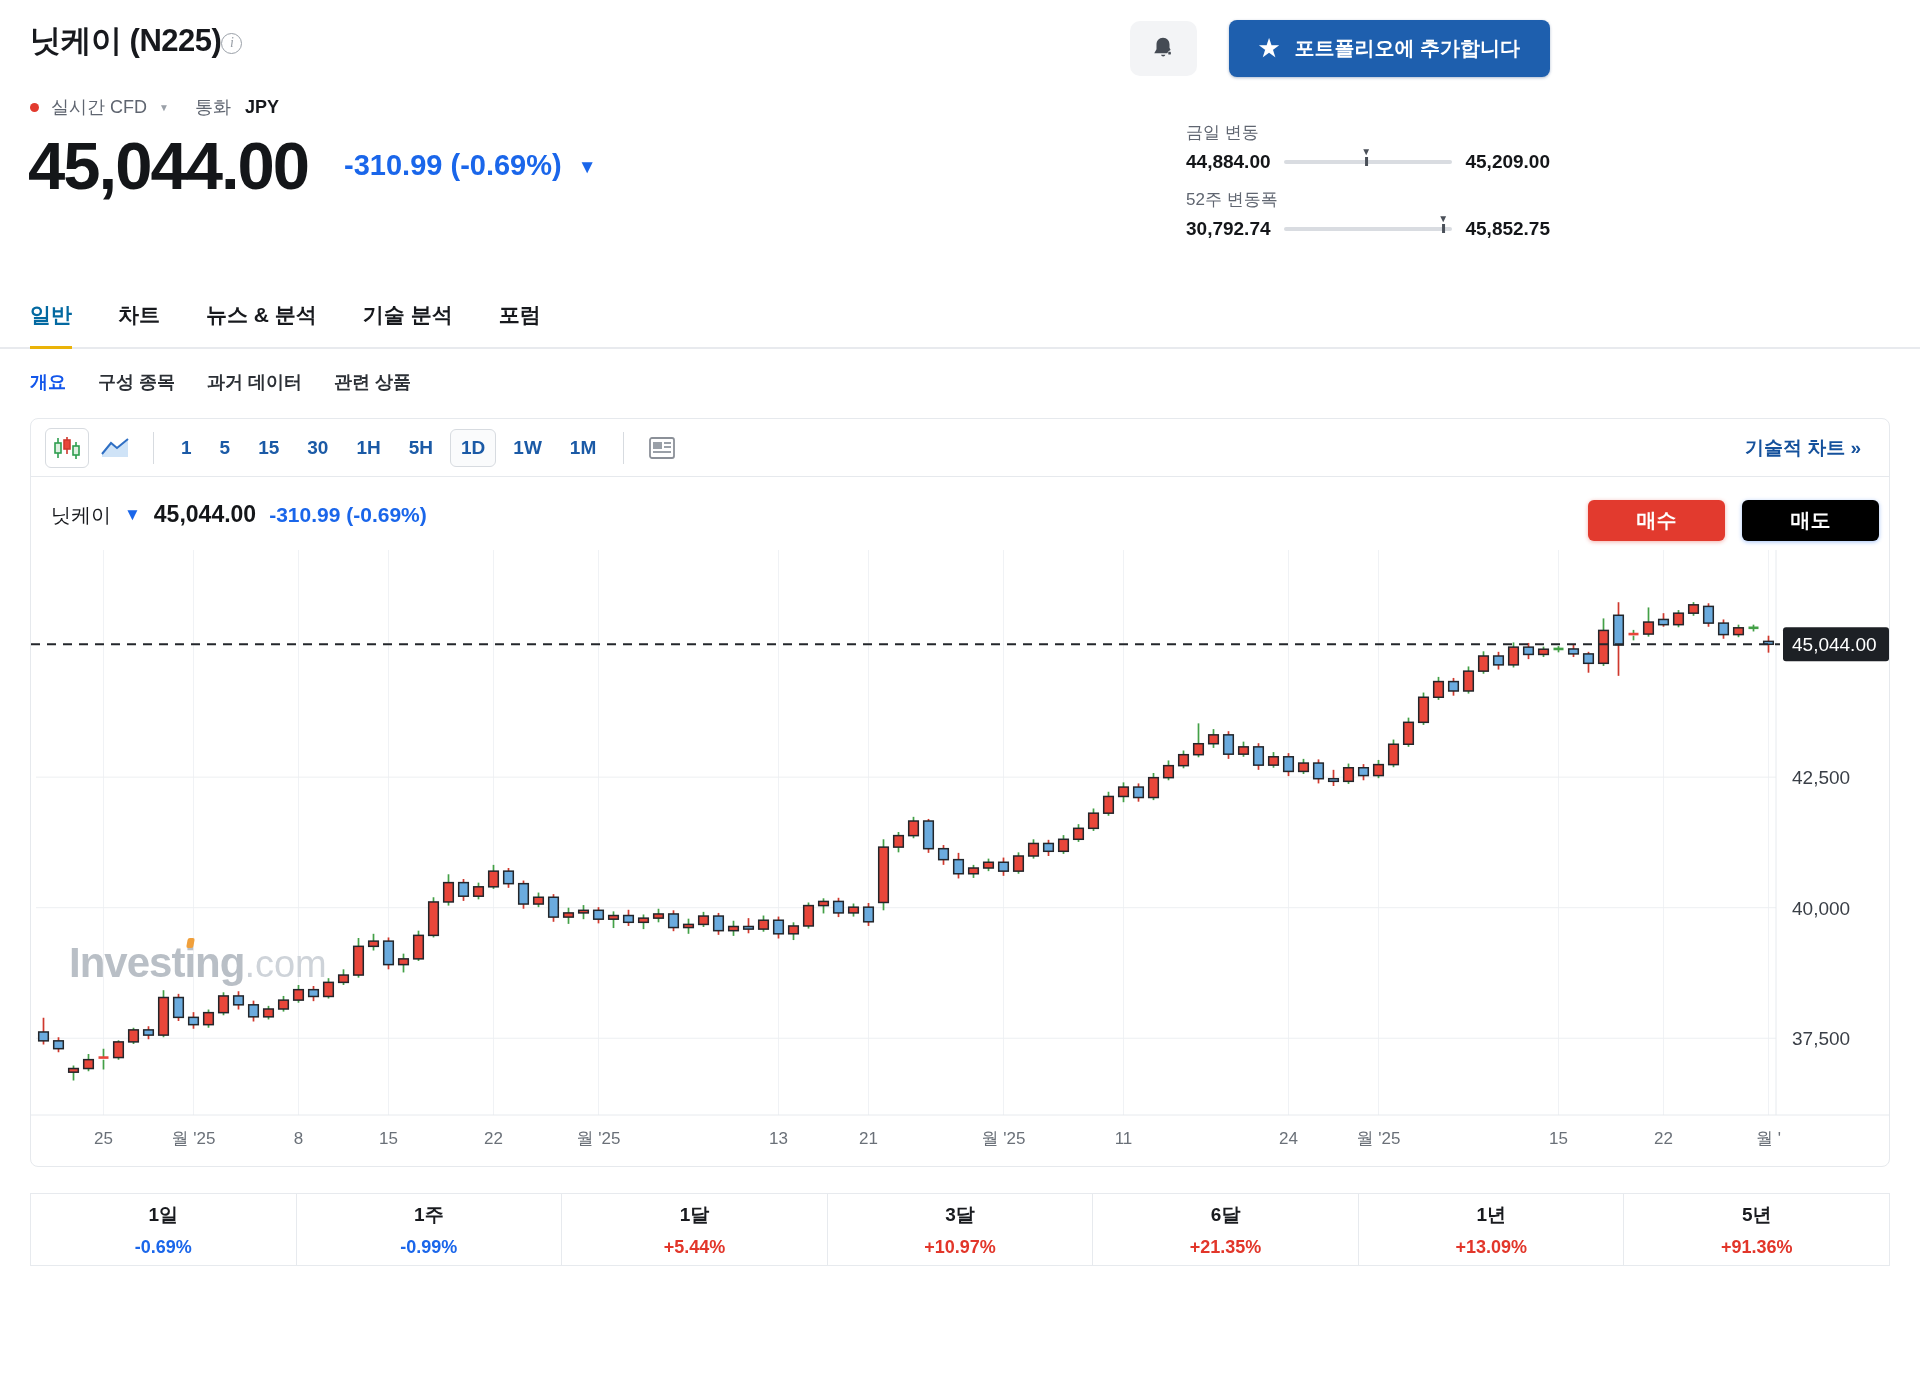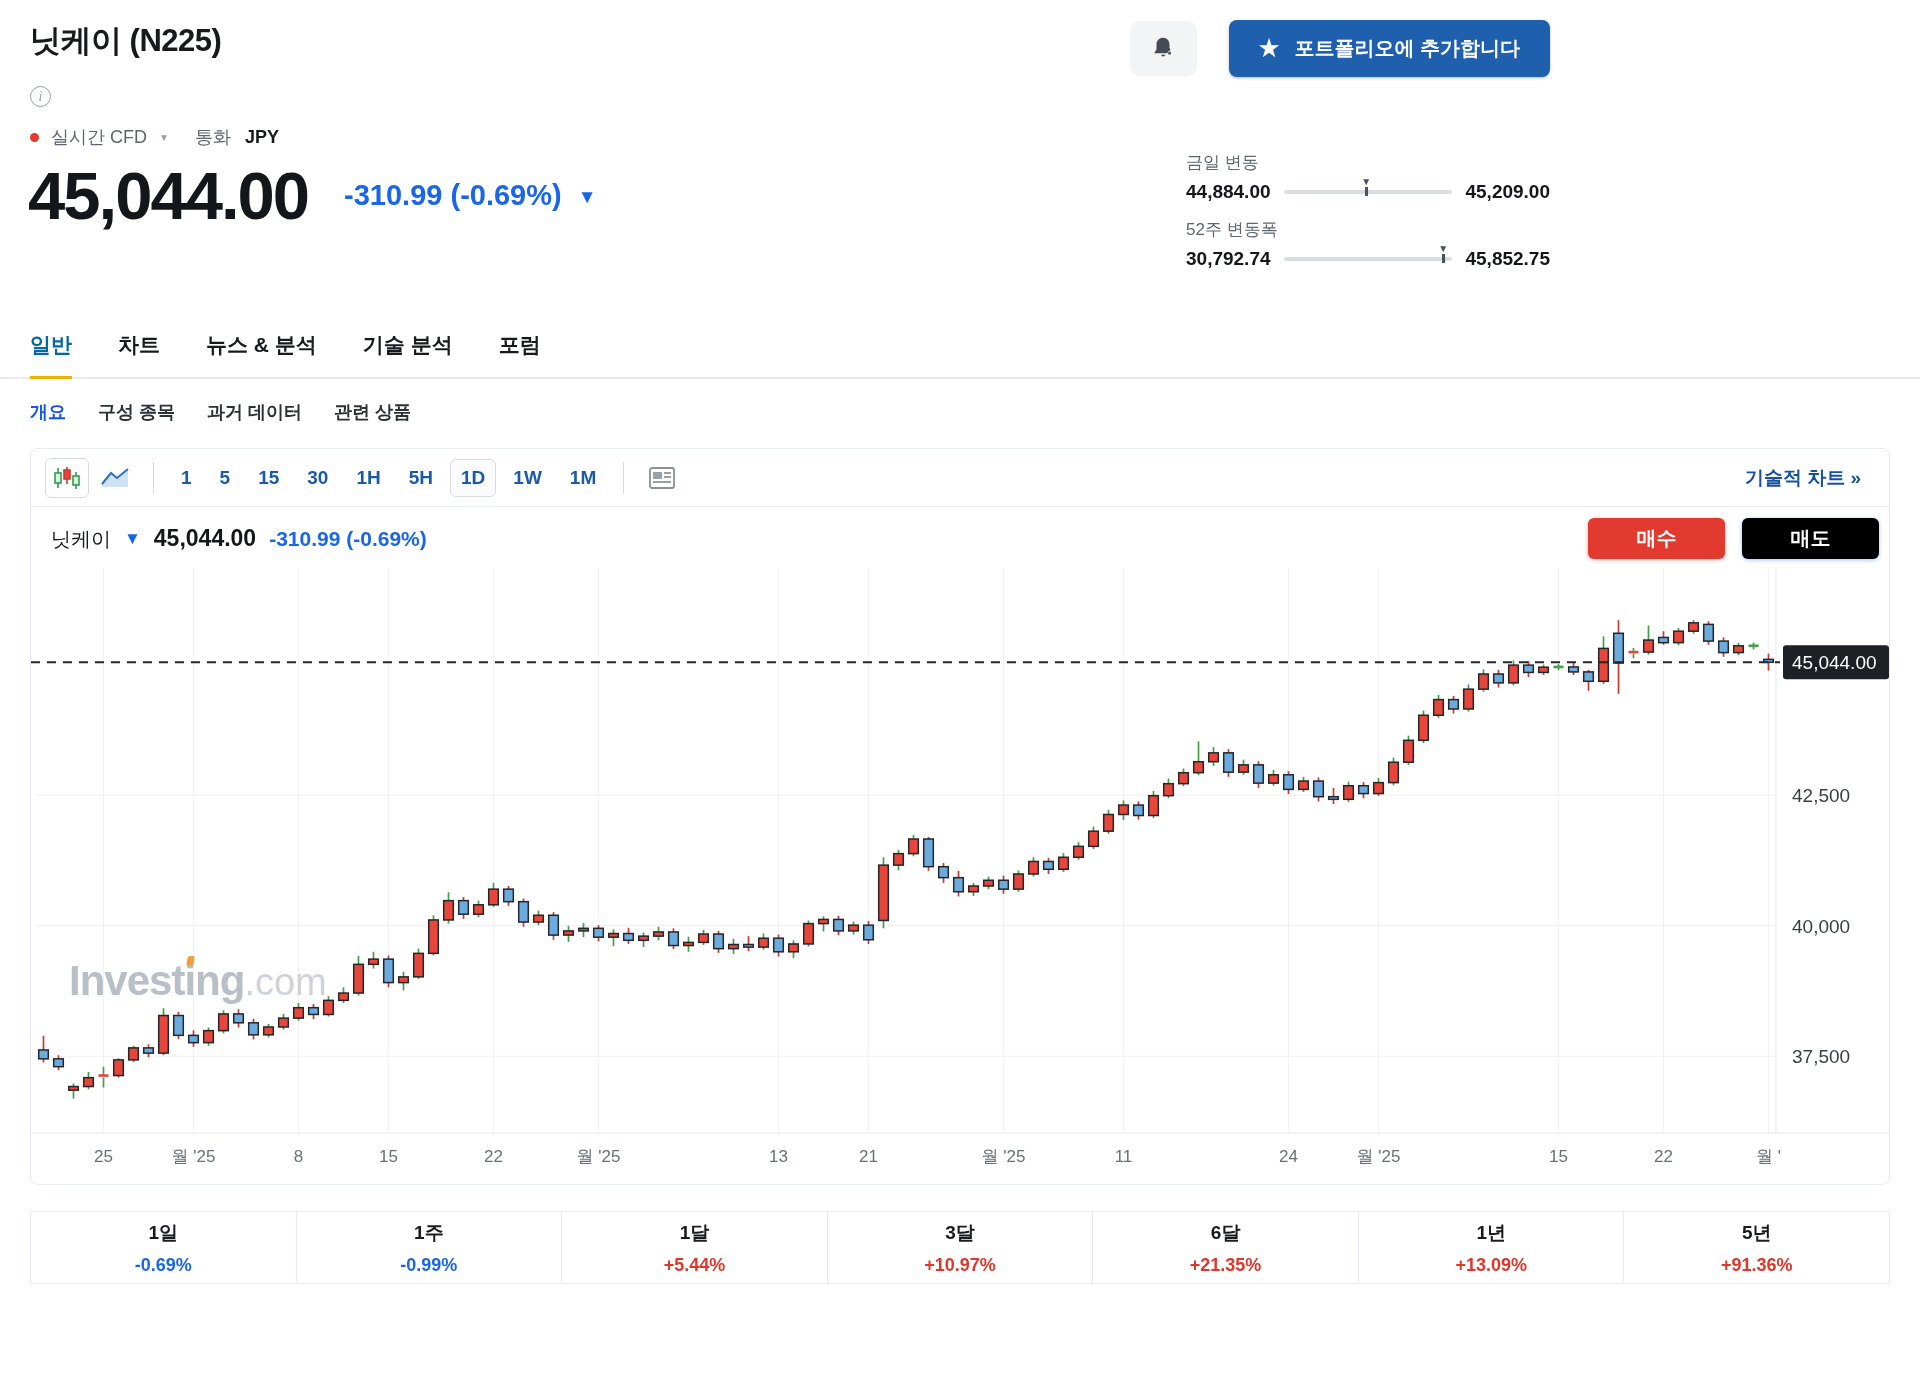--- a/index.html
+++ b/index.html
@@ -2,21 +2,21 @@
 <html><head>
 <meta charset="utf-8">
 <style>
   * { box-sizing: border-box; margin: 0; padding: 0; }
   body {
     width: 1920px; height: 1381px; background: #fff;
     font-family: "Liberation Sans", sans-serif; color: #17191d; overflow: hidden;
   }
   
   .top-bar { padding: 20px 370px 0 30px; display: flex; justify-content: space-between; align-items: flex-start; }
-  .title-row { display: flex; align-items: flex-start; gap: 20px; flex-direction: column; }
+  .title-row { display: flex; align-items: center; gap: 0; }
   .page-title { font-size: 31px; font-weight: 700; letter-spacing: -0.5px; }
   .info-i { width: 21px; height: 21px; border: 1.5px solid #9aa0a8; border-radius: 50%;
     color: #9aa0a8; font-size: 14px; display: flex; align-items: center; justify-content: center;
     font-family: "Liberation Serif", serif; font-style: italic; margin-top: 4px; }
   .hdr-actions { display: flex; gap: 32px; align-items: center; }
   .bell-btn { width: 67px; height: 55px; background: #f3f4f6; border-radius: 10px;
     display: flex; align-items: center; justify-content: center; border: none; cursor: pointer; }
   .pf-btn { height: 57px; background: #1e5fae; border-radius: 8px; color: #fff; font-size: 20px;
     font-weight: 700; display: flex; align-items: center; gap: 15px; padding: 0 30px; border: none; cursor: pointer;
     box-shadow: 0 1px 3px rgba(20,60,120,.35); }
@@ -60,21 +60,21 @@
   .iv.active { border-color: #d7dbe0; background: #fafbfc; }
   .tech-link { margin-left: auto; color: #15519c; font-size: 19px; font-weight: 700; cursor: pointer; padding-right: 14px; }
   .chart-head { display: flex; align-items: center; justify-content: space-between; padding: 11px 10px 9px 20px; gap: 24px; }
   .ch-left { display: flex; align-items: baseline; gap: 13px; }
   .ch-sym { font-size: 20px; color: #17191d; }
   .sym-arr { color: #1a66ea; font-size: 17px; align-self: center; }
   .ch-price { font-size: 23px; font-weight: 700; color: #141619; }
   .ch-chg { font-size: 21px; font-weight: 600; color: #1a66ea; }
   .trade-btns { display: flex; gap: 17px; }
   .trade-btn { width: 137px; height: 41px; border-radius: 6px; color: #fff; font-size: 20px; font-weight: 700;
-    border: none; cursor: pointer; }
+    border: none; cursor: pointer; margin-top: 12px; }
   .buy { background: #e23a2e; box-shadow: 0 1px 4px rgba(226,58,46,.4); }
   .sell { background: #000000; box-shadow: 0 1px 4px rgba(26,102,234,.4); }
   .chart-wrap { position: relative; }
   .watermark { position: absolute; left: 38px; top: 389px; pointer-events: none; display: flex; align-items: baseline; }
   .wm-main { font-size: 42px; font-weight: 700; color: #b9bfc6; letter-spacing: -1px; position: relative; }
   .wm-dot { position: absolute; width: 7px; height: 10px; background: #f0a03c; border-radius: 2px; right: 50px; top: -1px; transform: skewX(-10deg); }
   .wm-suffix { font-size: 38px; color: #ced3d9; font-weight: 400; }
   
   .perf { margin: 26px 30px 0; display: flex; }
   .perf-cell { flex: 1; border: 1px solid #e7eaee; margin-left: -1px; height: 73px; display: flex;

